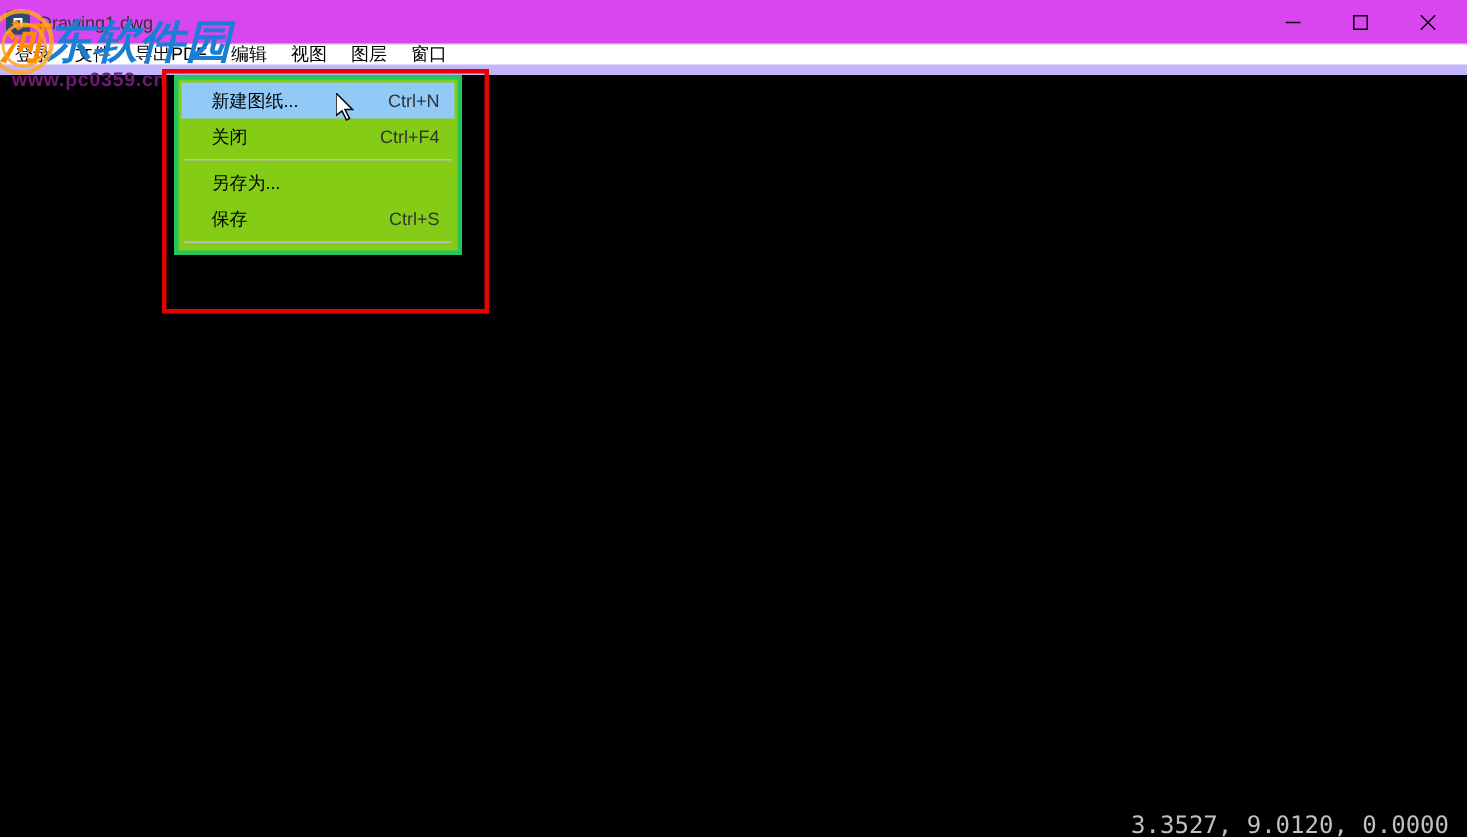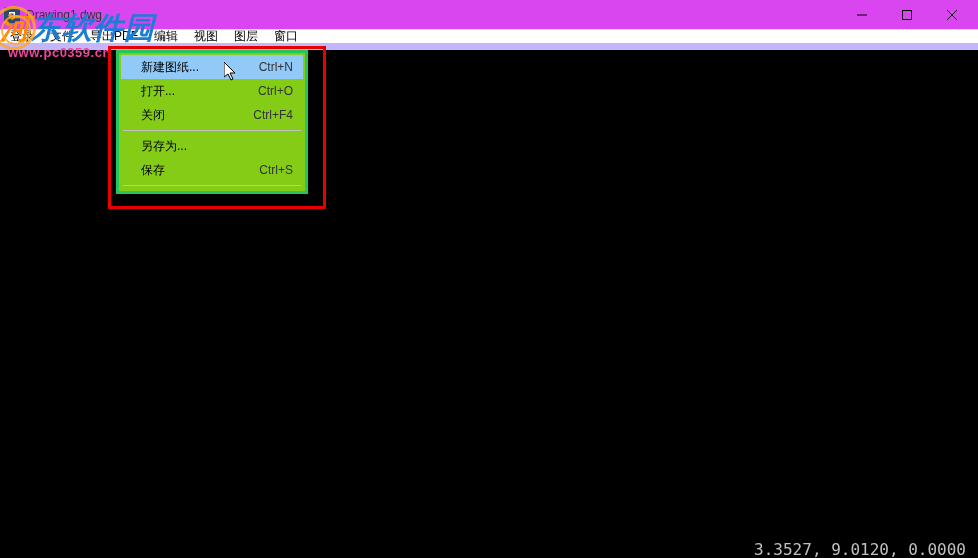--- a/index.html
+++ b/index.html
@@ -11,21 +11,21 @@
     .title-text { font-size: 12px; color: #333; flex: 1; }
     .window-controls { display: flex; }
     .win-btn { width: 45px; height: 30px; display: flex; align-items: center; justify-content: center; cursor: default; }
     
     .menubar { height: 20px; background: #fff; display: flex; align-items: center; padding: 0 2px; border-bottom: 7px solid #c4b5fd; position: relative; }
     .menu-item { font-size: 12px; padding: 2px 8px; color: #000; cursor: default; }
     
     .watermark { position: absolute; top: 8px; left: 0; z-index: 5; pointer-events: none; }
     .wm-text1 { font-size: 30px; font-weight: bold; color: #1a7fd4; font-style: italic; letter-spacing: 1px; }
     .wm-text1 .orange { color: #ff8c00; }
-    .wm-text2 { font-size: 13px; color: #ec4899; font-weight: bold; margin-top: -4px; margin-left: 8px; letter-spacing: 0.5px; }
+    .wm-text2 { font-size: 13px; color: #701a75; font-weight: bold; margin-top: -4px; margin-left: 8px; letter-spacing: 0.5px; }
     .wm-circle { position: absolute; top: -2px; left: -8px; width: 44px; height: 44px; border: 3px solid #ffa726; border-radius: 50%; opacity: 0.85; }
     .wm-circle::before { content: ""; position: absolute; top: 6px; left: 6px; width: 26px; height: 26px; border: 2px solid #ffa726; border-radius: 50%; }
     
     .canvas-area { position: absolute; top: 50px; left: 0; right: 0; bottom: 18px; background: #000; }
     
     .dropdown-menu { position: absolute; top: 50px; left: 116px; width: 192px; background: #84cc16; border: 3px solid #22c55e; box-shadow: 2px 2px 4px rgba(0,0,0,0.3); z-index: 20; padding: 2px; }
     .menu-row { display: flex; align-items: center; height: 24px; padding: 0 10px 0 20px; font-size: 12px; color: #000; cursor: default; }
     .menu-row.highlighted { background: #91c9f7; }
     .menu-row .label { flex: 1; }
     .menu-row .shortcut { color: #333; font-size: 12px; }
@@ -84,24 +84,20 @@
 </div>
 
 <div class="canvas-area"></div>
 
 <div class="dropdown-menu">
   <div class="menu-row highlighted">
     <span class="label">新建图纸...</span>
     <span class="shortcut">Ctrl+N</span>
   </div>
   <div class="menu-row">
-    <span class="label">打开...</span>
-    <span class="shortcut">Ctrl+O</span>
-  </div>
-  <div class="menu-row">
     <span class="label">关闭</span>
     <span class="shortcut">Ctrl+F4</span>
   </div>
   <div class="menu-sep"></div>
   <div class="menu-row">
     <span class="label">另存为...</span>
     <span class="shortcut"></span>
   </div>
   <div class="menu-row">
     <span class="label">保存</span>

